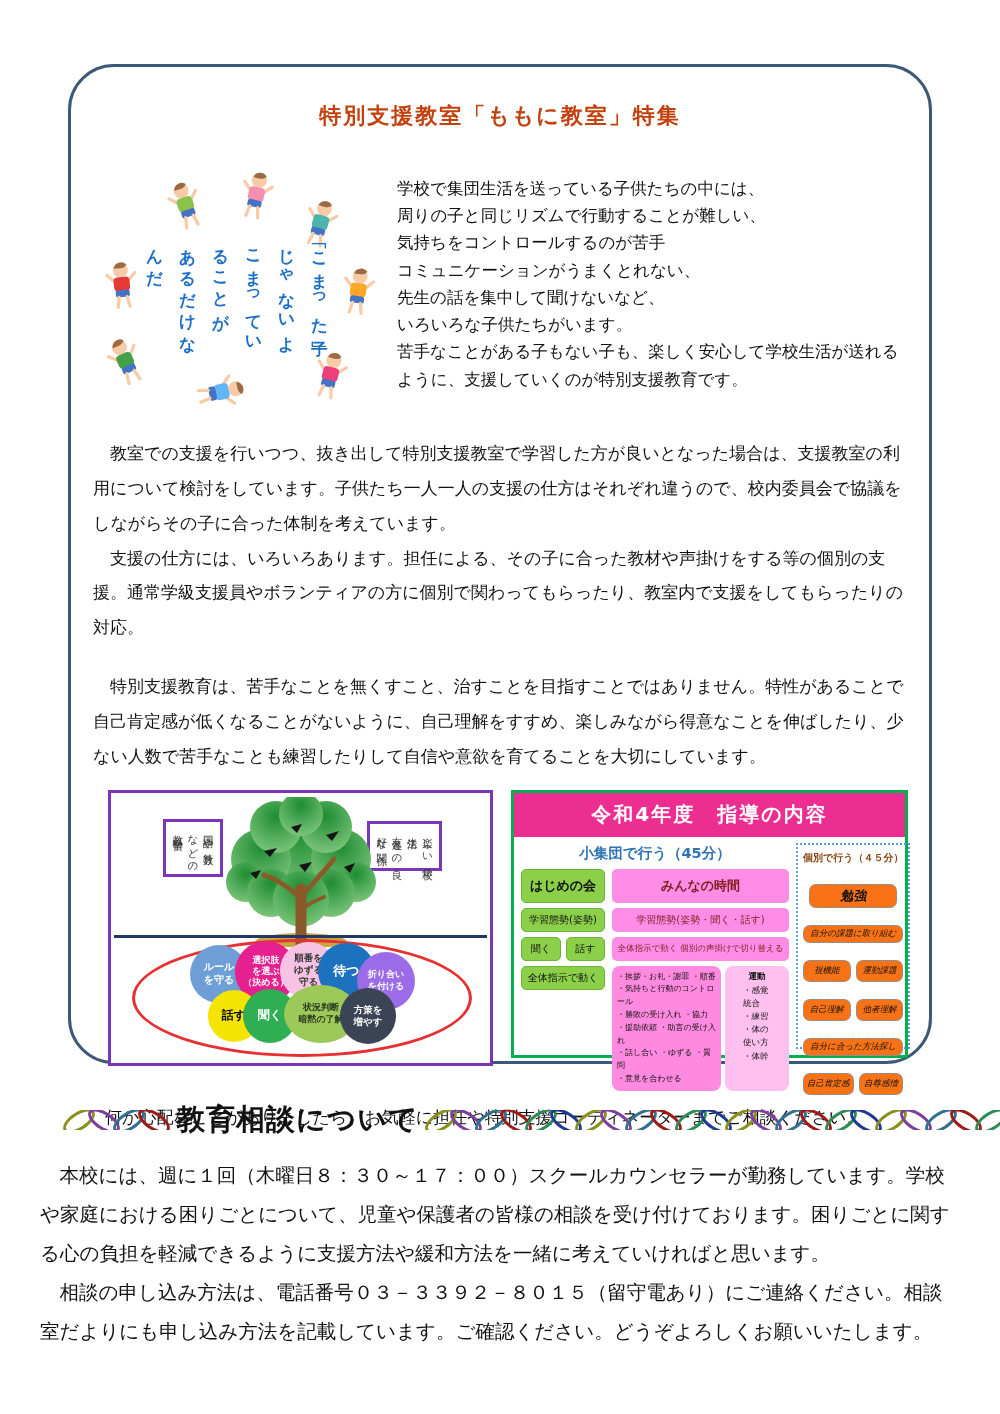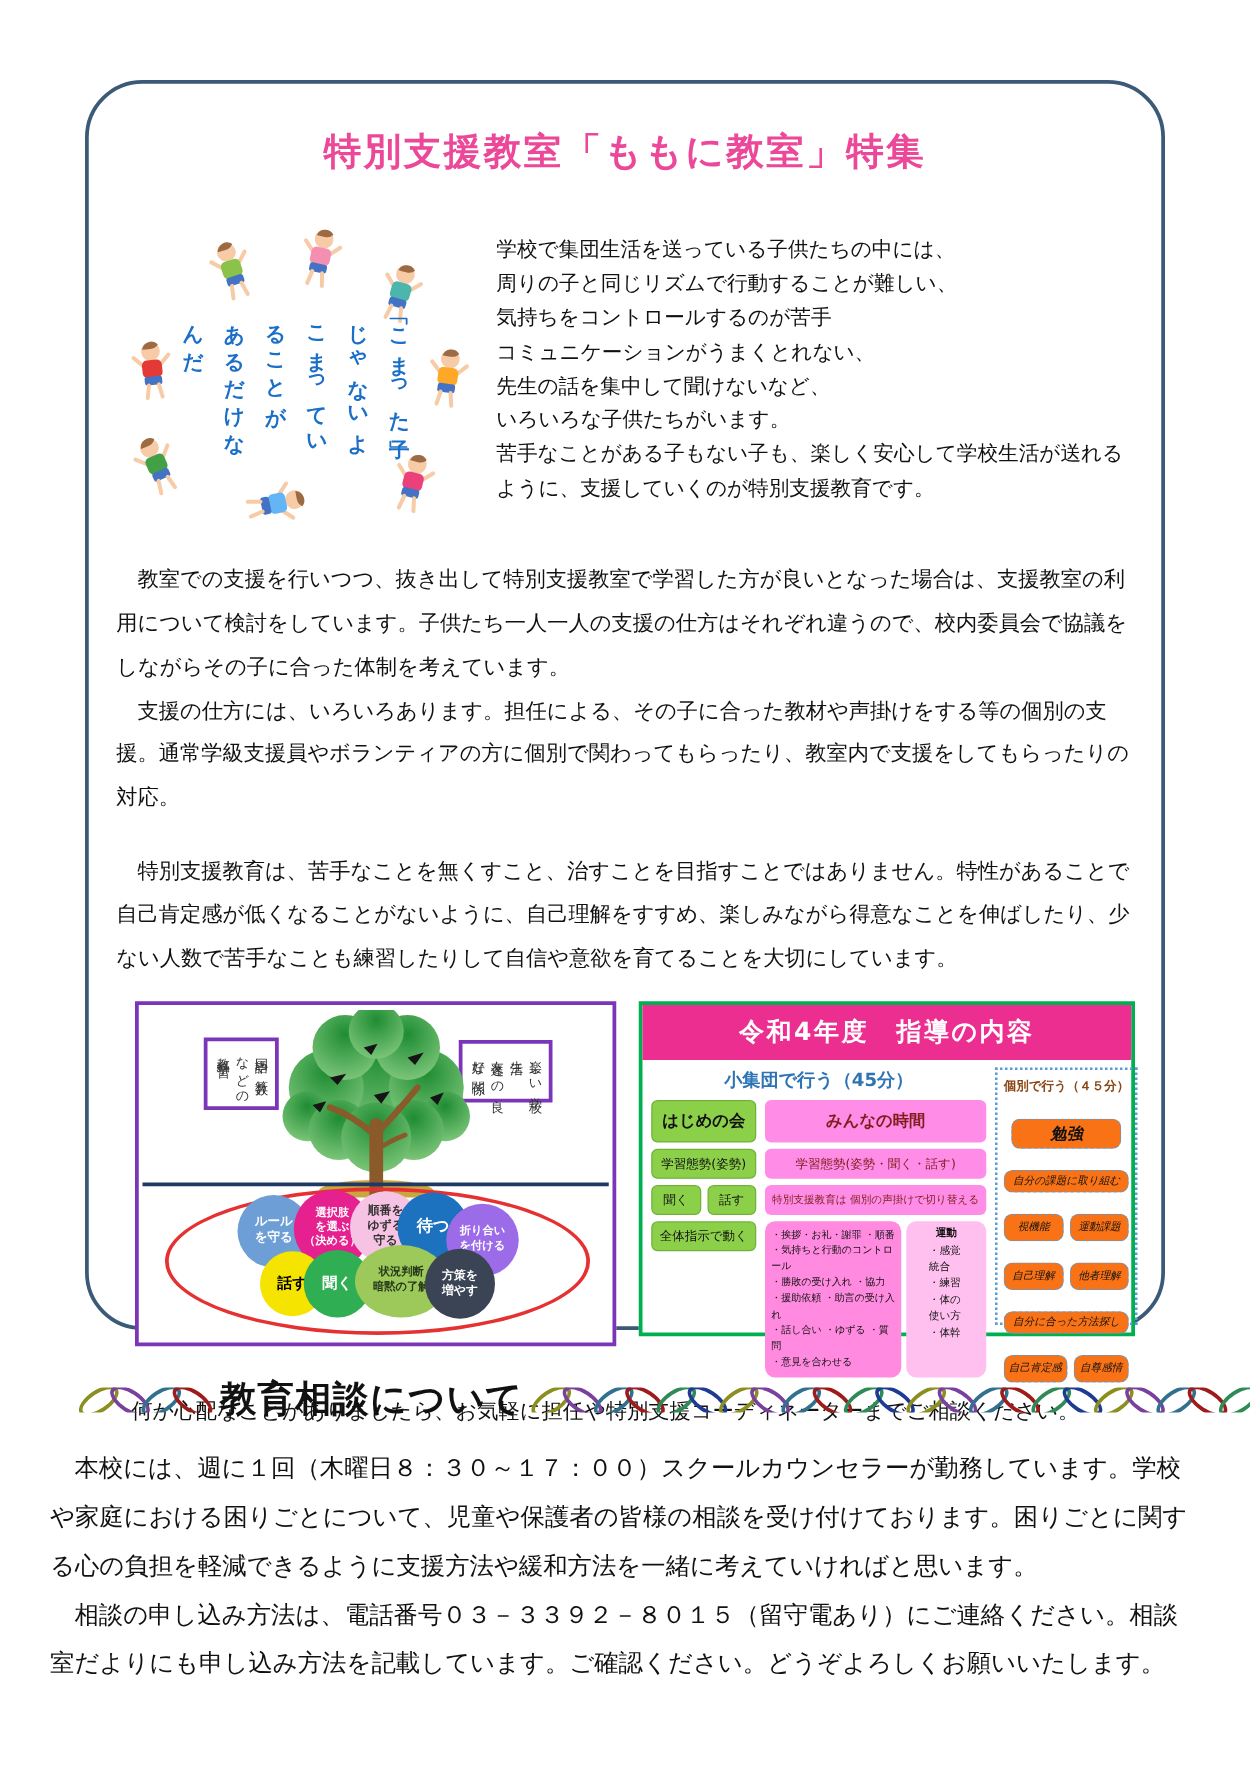--- a/index.html
+++ b/index.html
@@ -3,22 +3,22 @@
 <meta charset="utf-8">
 <style>
   html,body{margin:0;padding:0;}
   body{width:1000px;height:1414px;background:#fff;position:relative;
        font-family:"DejaVu Sans","Liberation Sans",sans-serif;color:#111;}
   .pre{white-space:pre-line;}
 
   
   .main-box{position:absolute;left:68px;top:64px;width:864px;height:1000px;
     border:3px solid #3A5A78;border-radius:46px;box-sizing:border-box;background:#fff;}
-  .doc-title{text-align:center;margin-top:34px;font-size:30px;font-weight:bold;
-    color:#ec4899;letter-spacing:2px;}
+  .doc-title{text-align:center;margin-top:34px;font-size:22px;font-weight:bold;
+    color:#c2410c;letter-spacing:2px;}
 
   
   .intro-row{display:flex;margin-top:38px;padding:0 20px;}
   .illustration{width:292px;height:245px;position:relative;flex:none;}
   .kid{position:absolute;}
   .quote{position:absolute;left:50%;top:52%;transform:translate(-50%,-50%);
     writing-mode:vertical-rl;font-weight:bold;color:#1B6FC8;font-size:16.5px;
     line-height:2.0;letter-spacing:3px;white-space:pre-line;}
   .intro-text{flex:1;padding-left:14px;margin-top:6px;font-size:16.5px;line-height:1.65;}
 
@@ -263,21 +263,21 @@
             <div class="ccell">
                 <div class="pbox h24">学習態勢(姿勢・聞く・話す)</div>
               </div>
           </div>
           <div class="grow">
             <div class="lcell">
               <div class="gbox h24">聞く</div>
               <div class="gbox h24">話す</div>
             </div>
             <div class="ccell">
-                <div class="pbox h24 f85">特別支援教育は 個別の声掛けで切り替える</div>
+                <div class="pbox h24 f85">全体指示で動く 個別の声掛けで切り替える</div>
               </div>
           </div>
           <div class="grow">
             <div class="lcell" style="align-items:flex-start">
                 <div class="gbox h24">全体指示で動く</div>
               </div>
             <div class="ccell">
               <div class="bullets">・挨拶・お礼・謝罪 ・順番
 ・気持ちと行動のコントロール
 ・勝敗の受け入れ ・協力

